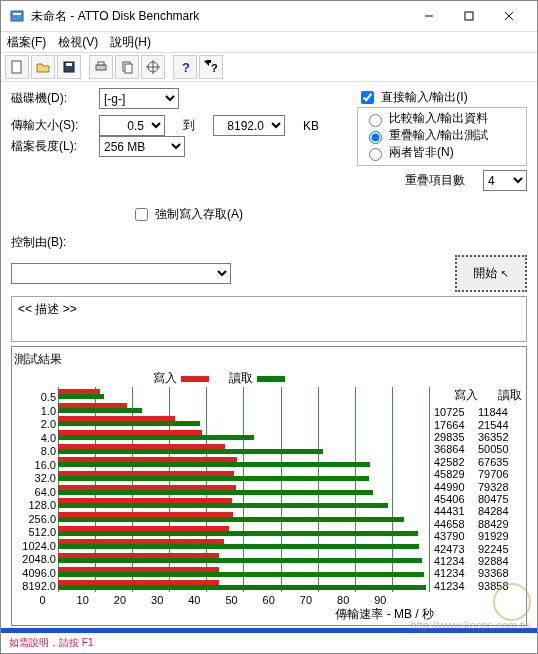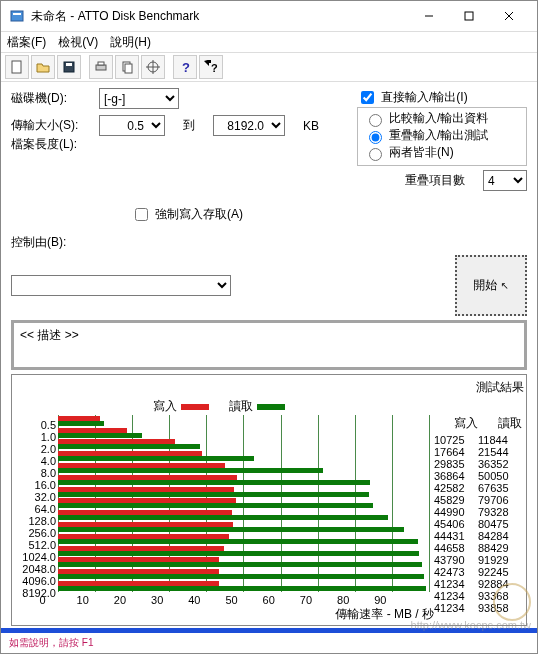--- a/index.html
+++ b/index.html
@@ -17,24 +17,24 @@
   .row{display:flex;align-items:center;gap:18px}
   .field-label{min-width:70px}
   select,input[type=text]{font-family:inherit;font-size:12px;border:1px solid #7a7a7a;background:#fff;height:20px}
   select{height:21px}
   .combo{width:80px}
   .combo-wide{width:220px}
   .combo-r{text-align:right;padding-right:4px}
   .topgrid{display:grid;grid-template-columns:1fr 170px;gap:4px 12px}
   .checkbox,.radio{display:flex;align-items:center;gap:4px}
   fieldset.radio-group{border:1px solid #bbb;padding:2px 6px 4px 6px;margin:0}
-  .start-btn{border:2px dotted #555;background:#efefef;padding:20px 16px;cursor:pointer;font-size:12px}
-  .desc-box{border:3px solid #a3a3a3;height:36px;padding:4px 6px;background:#fff}
+  .start-btn{border:2px dotted #555;background:#efefef;padding:8px 16px;cursor:pointer;font-size:12px}
+  .desc-box{border:1px solid #a3a3a3;height:36px;padding:4px 6px;background:#fff}
   .chart-area{flex:1;border:1px solid #888;position:relative;padding:4px 2px 2px 2px;display:flex;flex-direction:column;min-height:0}
-  .chart-title{text-align:right;font-size:12px;margin-bottom:2px}
+  .chart-title{text-align:left;font-size:12px;margin-bottom:2px}
   .legend{display:flex;justify-content:center;gap:20px;padding-right:100px}
   .leg-item{display:flex;align-items:center;gap:4px}
   .leg-sw{width:28px;height:6px}
   .chart-body{flex:1;display:flex;min-height:0}
   .y-labels{width:42px;display:flex;flex-direction:column;justify-content:space-between;align-items:flex-end;padding:4px 2px 16px 0;font-size:11px}
   .bars-wrap{flex:1;position:relative;display:flex;flex-direction:column}
   .grid-bg{position:absolute;inset:0 0 16px 0;display:flex}
   .grid-col{flex:1;border-left:1px solid #4a8a4a}
   .grid-bg .grid-col:last-child{border-right:1px solid #4a8a4a}
   .bars{position:absolute;inset:0 0 16px 0;display:flex;flex-direction:column}
@@ -151,20 +151,21 @@
         </div>
         <div class="row" style="margin-top:6px">
           <span class="field-label">傳輸大小(S):</span>
           <select class="combo combo-r" style="width:66px"><option>0.5</option></select>
           <span>到</span>
           <select class="combo combo-r" style="width:72px"><option>8192.0</option></select>
           <span>KB</span>
         </div>
         <div class="row" style="">
           <span class="field-label">檔案長度(L):</span>
+          <select class="combo" style="width:86px"><option>256 MB</option></select>
         </div>
       </div>
       <div>
         <label class="checkbox">
             <input type="checkbox" checked="" style=""> 
             <span>直接輸入/輸出(I)</span>
           </label>
         <fieldset class="radio-group">
           <label class="radio">
               <input type="radio" name="m" style=""> 

